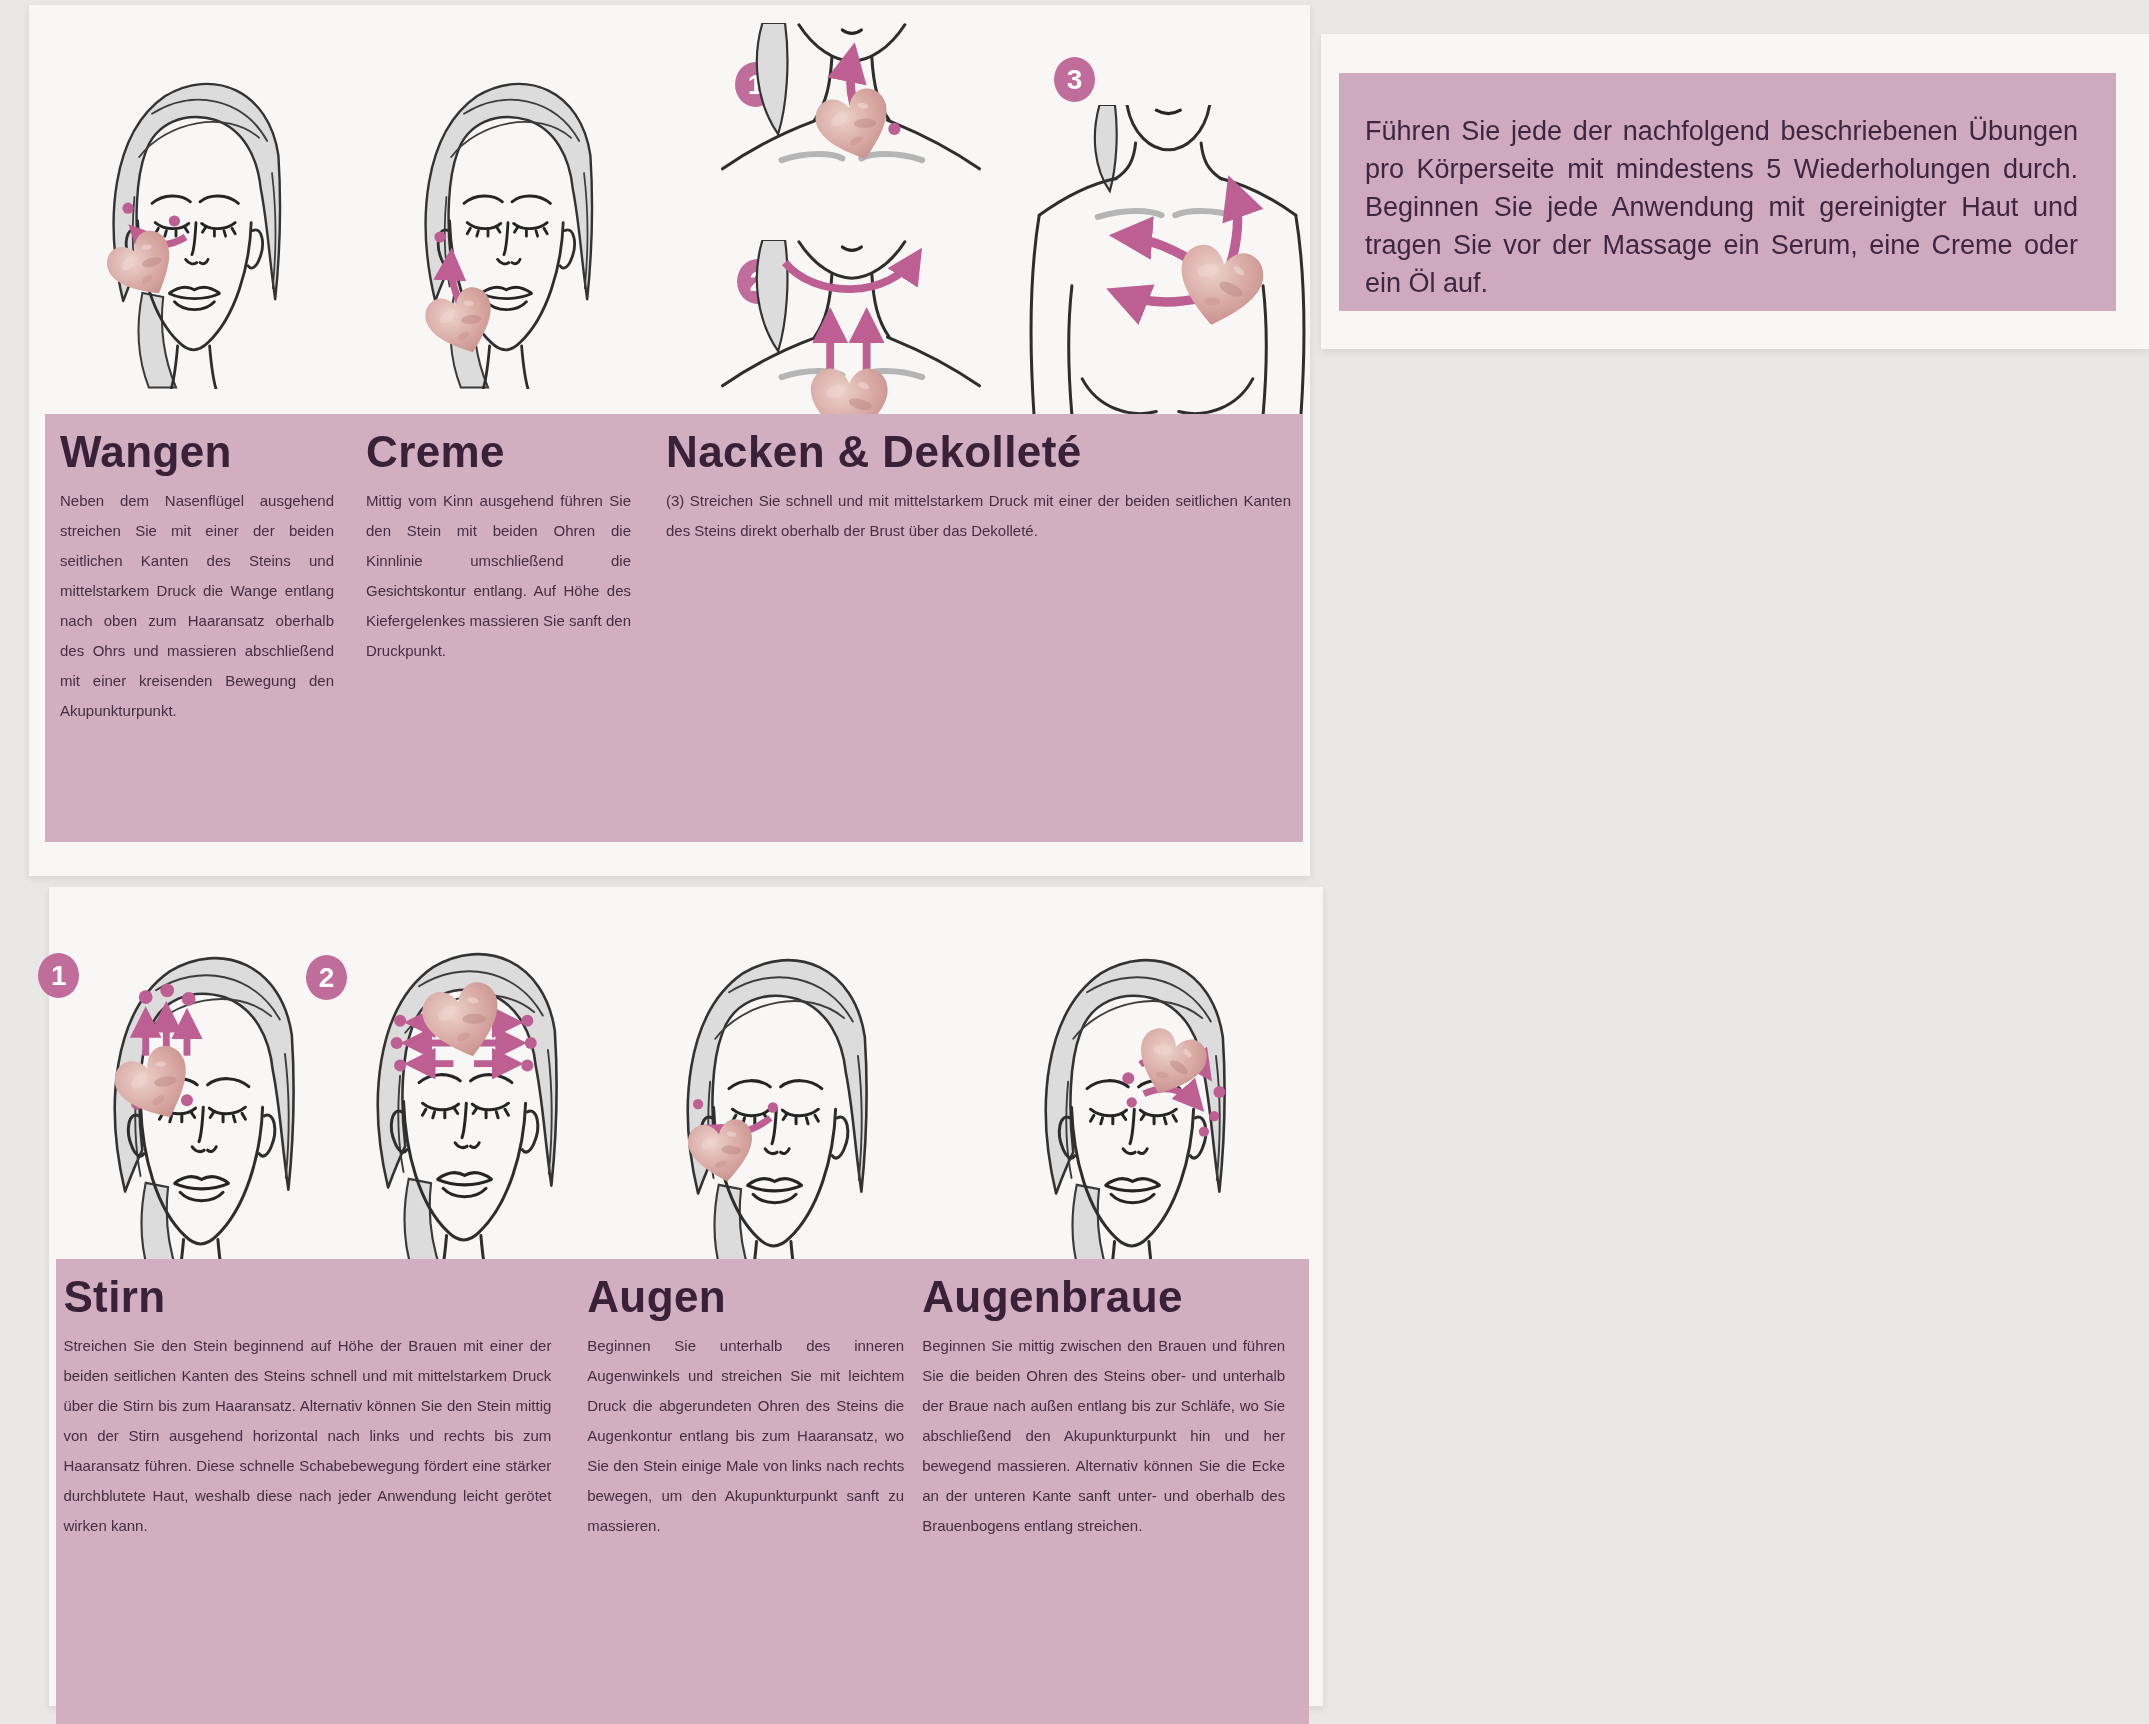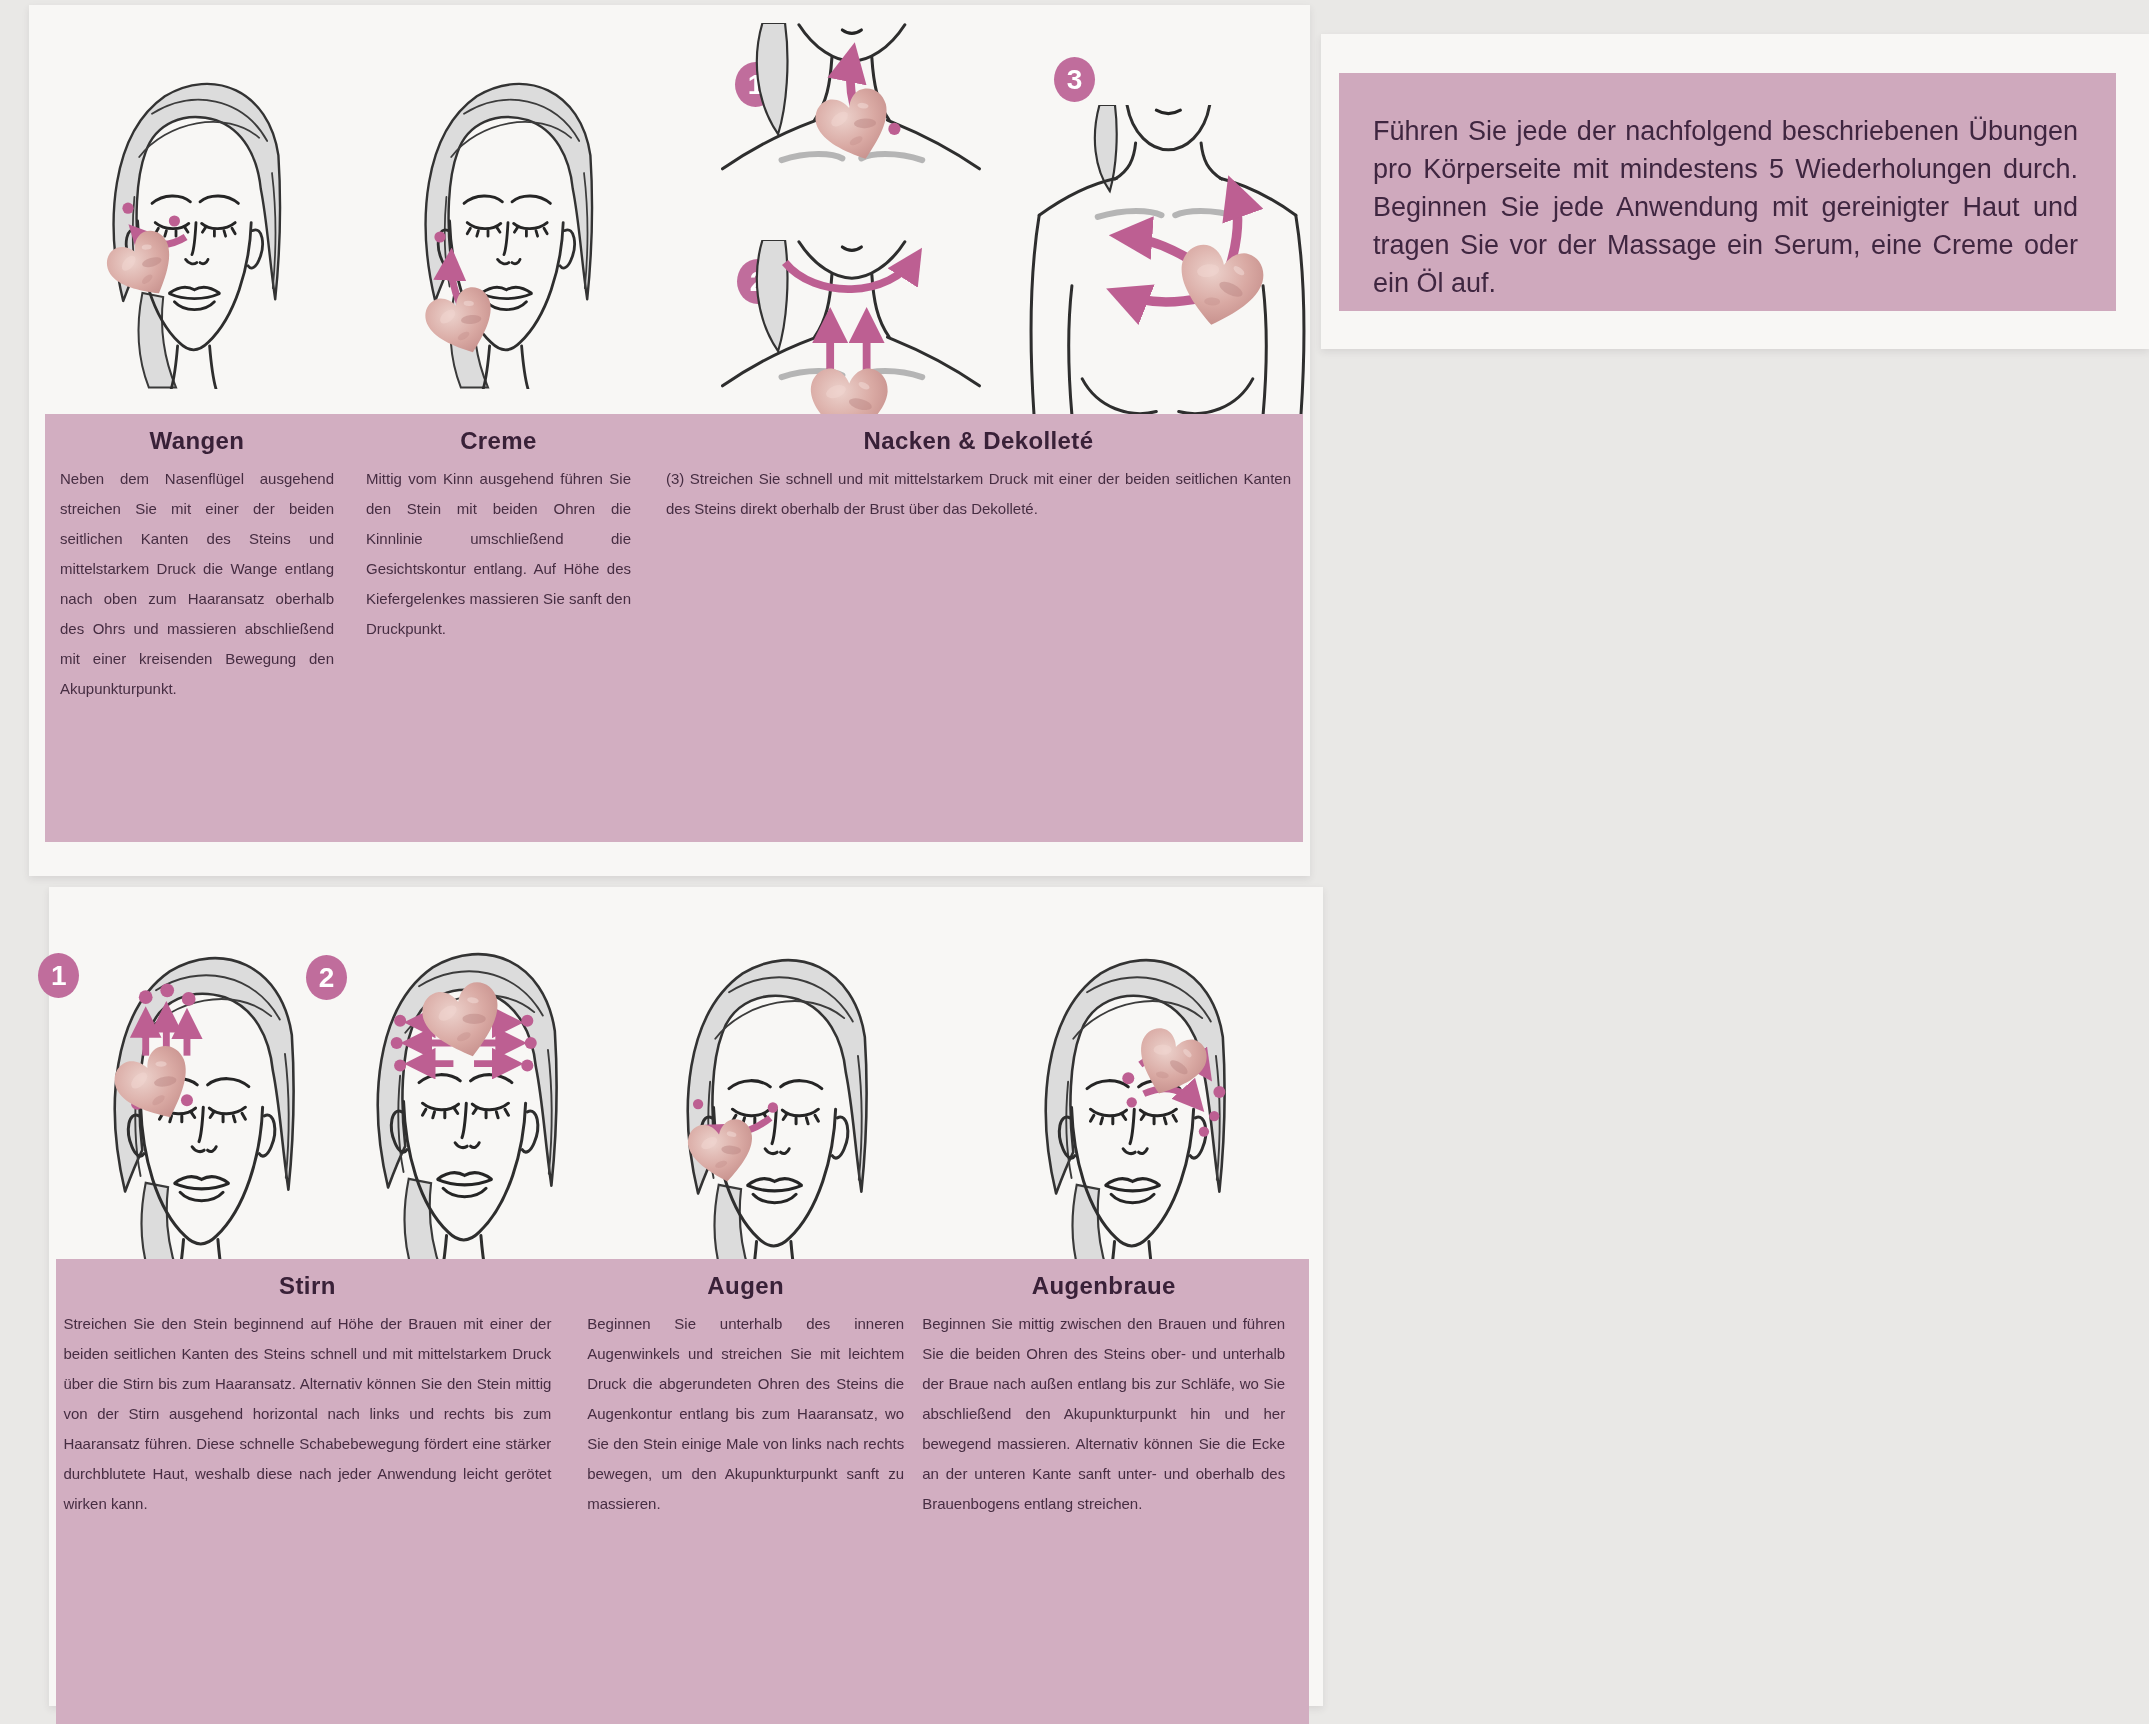--- a/index.html
+++ b/index.html
@@ -6,24 +6,24 @@
   .stage{position:relative;width:2149px;height:1724px;background:#e9e8e6;overflow:hidden;
          font-family:"Liberation Sans", sans-serif;}
   .paper{position:absolute;background:#f8f7f5;box-shadow:0 2.7px 7.2px rgba(60,50,60,.10);}
   #panelTop{left:29px;top:5.4px;width:1281px;height:871px;}
   #panelBottom{left:49px;top:887px;width:1274px;height:819px;}
   #introPaper{left:1321px;top:34px;width:828px;height:315px;}
   .band{position:absolute;background:#d2aec1;}
   #bandTop{left:16px;top:409px;width:1258px;height:428px;}
   #bandBottom{left:7.2px;top:372px;width:1253px;height:502px;}
   #introBox{position:absolute;left:18px;top:39px;width:777px;height:238px;background:#cfa9bd;}
-  #introBox p{margin:0;padding:39px 38px 0 34px;font-size:27px;line-height:38px;
+  #introBox p{margin:0;padding:39px 38px 0 26px;font-size:27px;line-height:38px;
               color:#3f2640;text-align:justify;}
   .col{position:absolute;top:12.5px;}
-  .col h3{margin:0 0 9px 0;font-size:24px;font-weight:bold;color:#392138;text-align:center;
+  .col h3{margin:0 0 9px 0;font-size:44px;font-weight:bold;color:#392138;
           letter-spacing:0.4px;}
   .col p{margin:0;font-size:15px;line-height:30px;color:#462d42;text-align:justify;}
   .badge{position:absolute;width:41px;height:45px;border-radius:50%;background:#c06d9c;
          color:#fff;font-weight:bold;font-size:28px;display:flex;align-items:center;
          justify-content:center;}
   .fig{position:absolute;}
   .ln{fill:none;stroke:#2e2e2e;stroke-width:3.5;stroke-linecap:round;}
   .ln2{fill:none;stroke:#252525;stroke-width:3.5;stroke-linecap:round;}
   .strand{fill:none;stroke:#3c3c3c;stroke-width:2.2;stroke-linecap:round;}
   .gray{fill:none;stroke:#a9a9a9;stroke-width:7;stroke-linecap:round;opacity:.85;}

